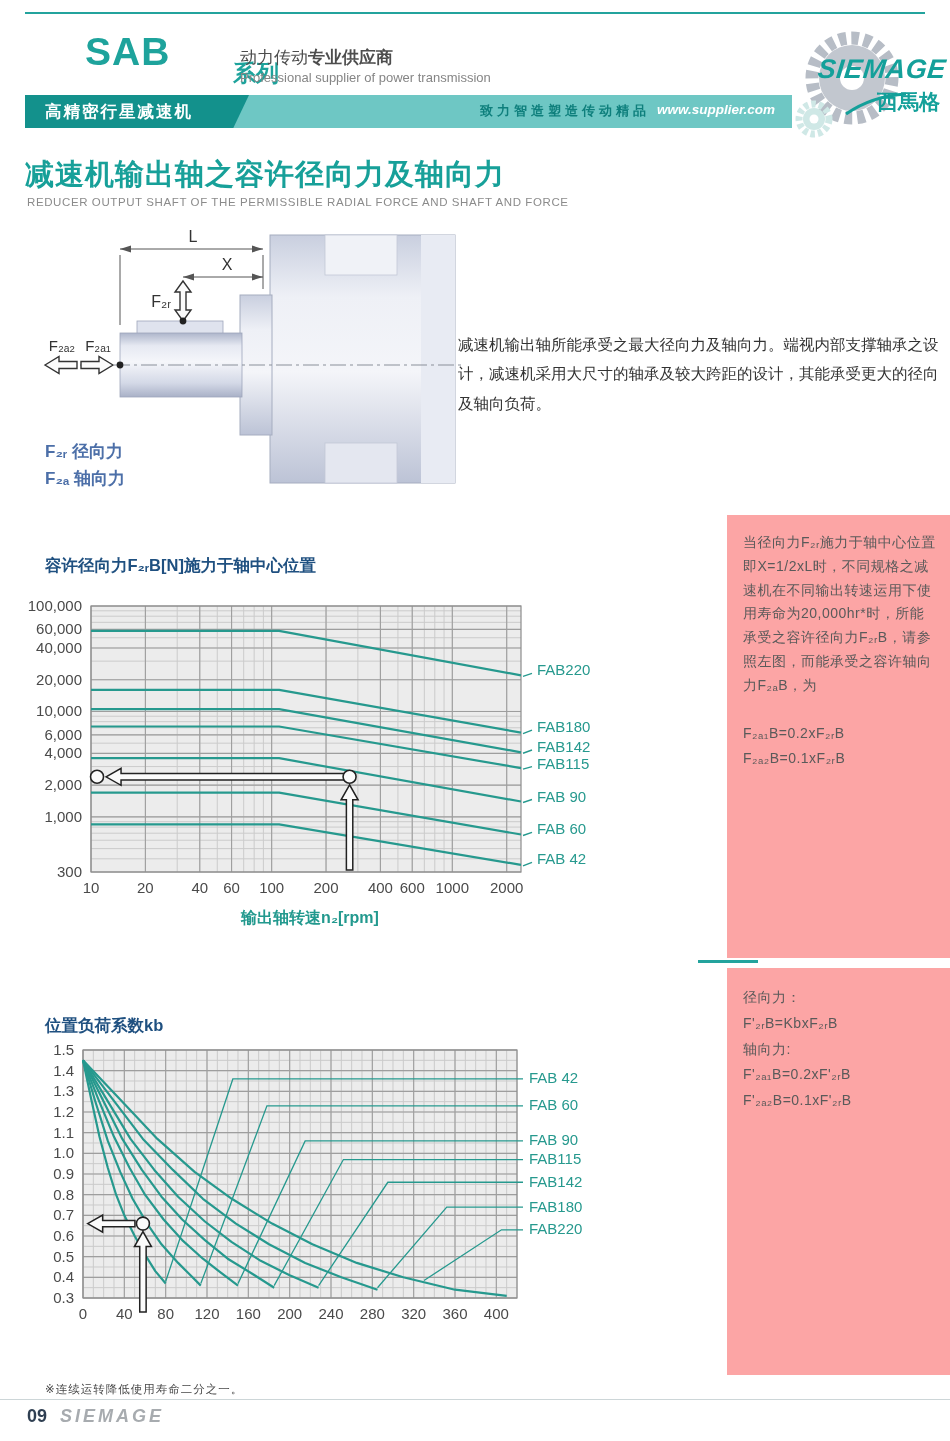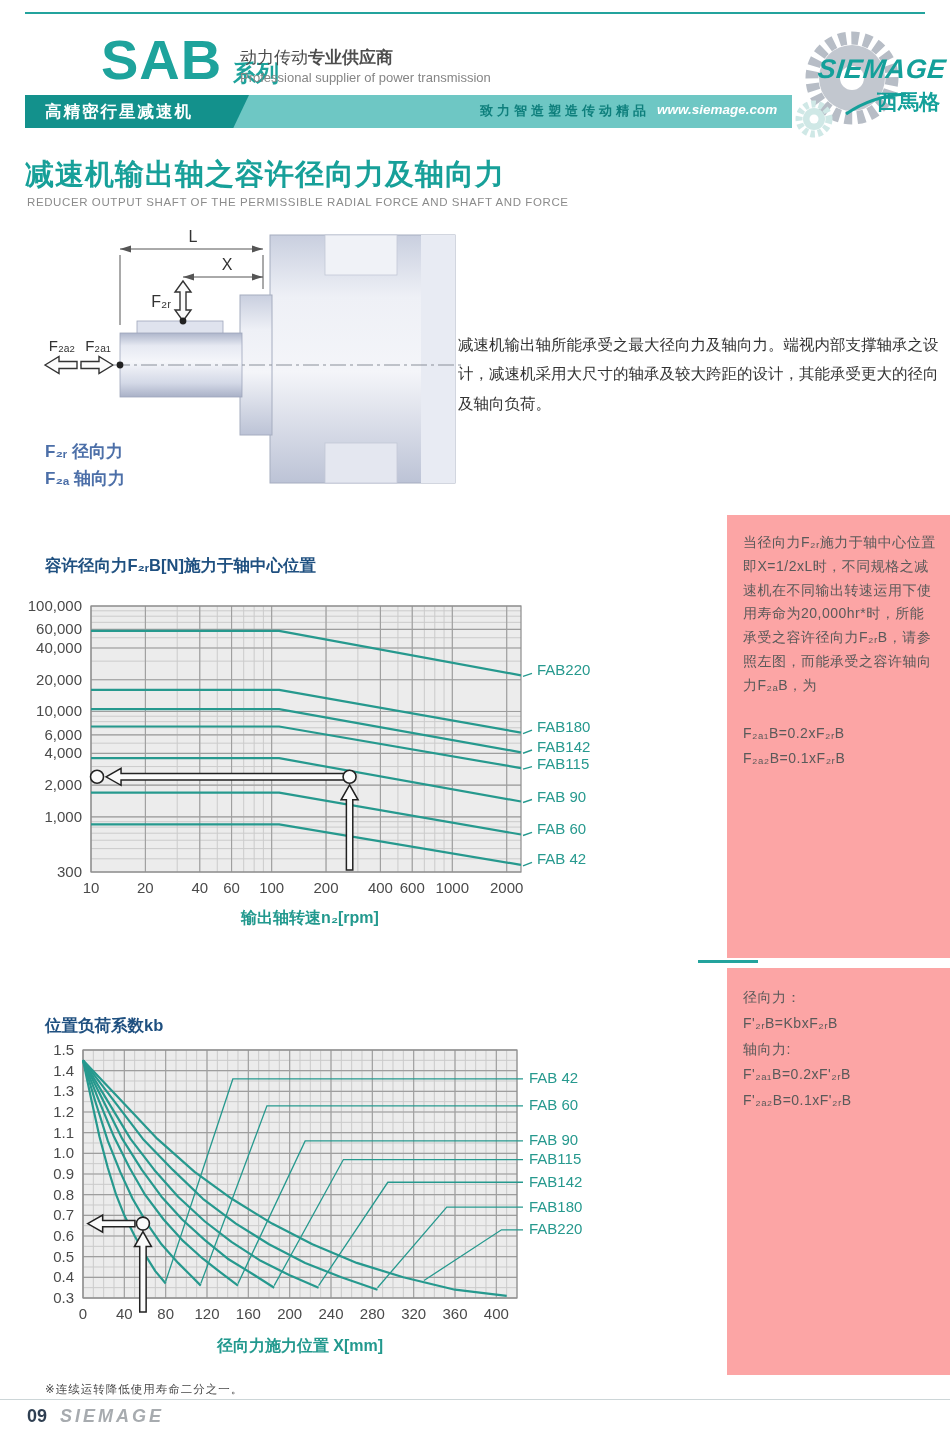--- a/index.html
+++ b/index.html
@@ -1,21 +1,21 @@
 <!DOCTYPE html>
 <html><head>
 <meta charset="utf-8">
 <style>
   html,body{margin:0;padding:0;background:#fff;}
   #page{position:relative;width:950px;height:1441px;background:#fff;overflow:hidden;
         font-family:"Liberation Sans","DejaVu Sans",sans-serif;}
   .abs{position:absolute;}
   
   .top-rule{left:25px;top:12px;width:900px;height:2px;background:#23a39d;}
-  .series-name{left:85px;top:32px;font-size:56px;font-weight:800;color:#1ea39c;letter-spacing:1px;line-height:1;margin-left:16px;}
+  .series-name{left:85px;top:32px;font-size:39px;font-weight:800;color:#1ea39c;letter-spacing:1px;line-height:1;}
   .series-suffix{left:205px;top:58px;font-size:23px;font-weight:700;color:#1ea39c;margin-left:28px;}
   .tagline-zh{left:240px;top:46px;font-size:17px;color:#4d4d4d;}
   .tagline-zh b{font-weight:700;}
   .tagline-en{left:240px;top:70px;font-size:13px;color:#858585;}
   .band-light{left:230px;top:95px;width:562px;height:33px;background:#6ec7c4;}
   .band-dark{left:25px;top:95px;width:224px;height:33px;background:#13918c;
              clip-path:polygon(0 0,100% 0,93% 100%,0 100%);}
   .band-product{left:45px;top:101px;font-size:16.5px;font-weight:700;color:#fff;letter-spacing:2px;z-index:3;}
   .band-slogan{left:480px;top:102px;font-size:13px;font-weight:700;color:#0e7f7c;letter-spacing:4px;}
   .band-url{left:657px;top:102px;font-size:13.5px;font-weight:700;font-style:italic;color:#fff;}
@@ -56,21 +56,21 @@
   <div class="abs top-rule"></div>
   <div class="abs series-name">SAB</div>
   <div class="abs series-suffix">系列</div>
   <div class="abs tagline-zh"><span>动力传动</span><b>专业供应商</b></div>
   <div class="abs tagline-en">Professional supplier of power transmission</div>
 
   <div class="abs band-light"></div>
   <div class="abs band-dark"></div>
   <div class="abs band-product">高精密行星减速机</div>
   <div class="abs band-slogan">致力智造塑造传动精品</div>
-  <div class="abs band-url">www.siemage.com</div>
+  <div class="abs band-url">www.supplier.com</div>
 
   <div class="abs logo-wrap">
     <svg class="abs" style="left:0;top:0;" width="162" height="120" viewBox="0 0 162 120">
       <circle cx="64" cy="56" r="33" fill="#c2c7cf"></circle>
       <circle cx="64" cy="56" r="40" fill="none" stroke="#b7bdc6" stroke-width="13" stroke-dasharray="7.5 5"></circle>
       <circle cx="64" cy="56" r="12" fill="#ffffff"></circle>
       <circle cx="26" cy="97" r="11" fill="#cfe8e6"></circle>
       <circle cx="26" cy="97" r="15" fill="none" stroke="#cfe8e6" stroke-width="7" stroke-dasharray="4.5 3"></circle>
       <circle cx="26" cy="97" r="4.5" fill="#ffffff"></circle>
       <path d="M58,92 Q84,74 118,72" fill="none" stroke="#14a09a" stroke-width="3"></path>
@@ -403,21 +403,20 @@
       <path d="M293.6,247.66666666666666 L362.8333333333333,144.26666666666665 L498,144.26666666666665" stroke="#26998e" stroke-width="1.3" fill="none"></path>
       <text x="504" y="148.76666666666665" font-size="15" fill="#26998e">FAB142</text>
       <path d="M352.5,249.73333333333335 L421.73333333333335,169.0666666666667 L498,169.0666666666667" stroke="#26998e" stroke-width="1.3" fill="none"></path>
       <text x="504" y="173.5666666666667" font-size="15" fill="#26998e">FAB180</text>
       <path d="M399,242.5 L476.5,191.79999999999998 L498,191.79999999999998" stroke="#26998e" stroke-width="1.3" fill="none"></path>
       <text x="504" y="196.29999999999998" font-size="15" fill="#26998e">FAB220</text>
       <polygon points="62.65,185.6 77.65,177.1 77.65,182.4 109.93333333333334,182.4 109.93333333333334,188.79999999999998 77.65,188.79999999999998 77.65,194.1" fill="#fbfbfb" stroke="#222" stroke-width="1.5"></polygon>
       <polygon points="117.93333333333334,193.6 109.43333333333334,208.6 114.73333333333333,208.6 114.73333333333333,274 121.13333333333334,274 121.13333333333334,208.6 126.43333333333334,208.6" fill="#fbfbfb" stroke="#222" stroke-width="1.5"></polygon>
       <circle cx="117.93333333333334" cy="185.6" r="6.5" fill="#fbfbfb" stroke="#222" stroke-width="1.6"></circle>
     </svg>
-  <div class="abs axis-title" style="left:80px;top:1336px;width:440px;">径向力施力位置 X[mm]</div>
 
   <div class="abs panel panel2">
     <div class="inner">
       <div class="formula">径向力：</div>
       <div class="formula">F'₂ᵣB=KbxF₂ᵣB</div>
       <div class="formula">轴向力:</div>
       <div class="formula">F'₂ₐ₁B=0.2xF'₂ᵣB</div>
       <div class="formula">F'₂ₐ₂B=0.1xF'₂ᵣB</div>
     </div>
   </div>

